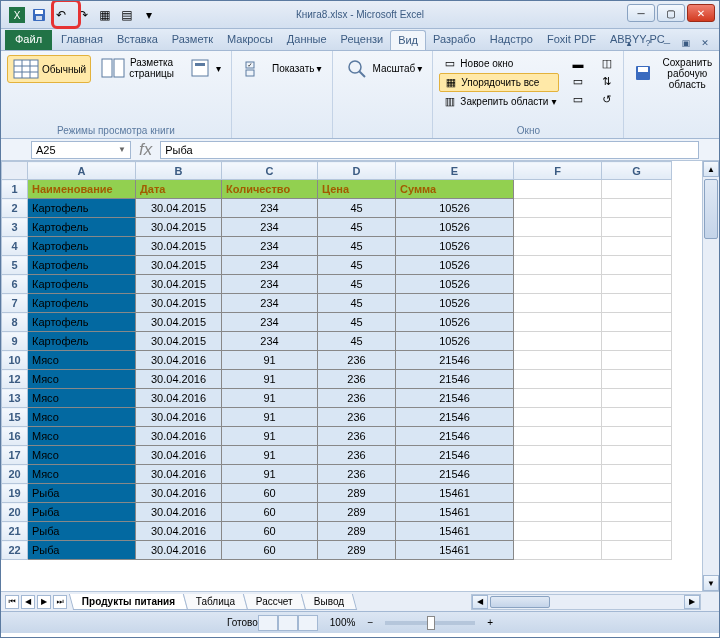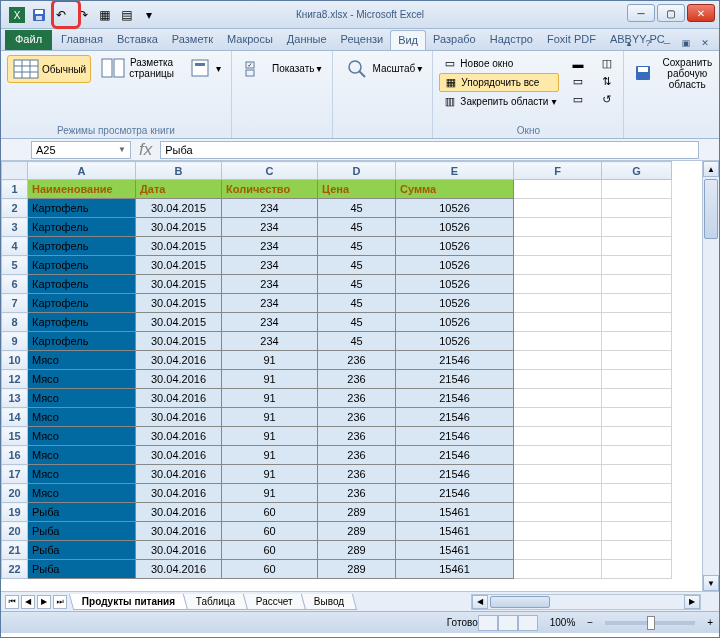--- a/index.html
+++ b/index.html
@@ -61,21 +61,21 @@
   .nav-arrows { display: flex; padding: 0 4px; gap: 2px; }
   .nav-arr { width: 14px; height: 14px; border: 1px solid #a3b8d3; background: #fff; font-size: 8px; display: flex; align-items: center; justify-content: center; cursor: pointer; }
   .stab { padding: 2px 10px; background: #f8f9fb; border: 1px solid #a3b8d3; border-top: none; cursor: pointer; margin-right: -1px; transform: skewX(15deg); }
   .stab span { transform: skewX(-15deg); display: inline-block; }
   .stab.active { background: #fff; font-weight: bold; border-top: none; }
   .hscroll-track { position: absolute; right: 18px; width: 230px; height: 16px; background: #e8eef7; border: 1px solid #b5c6db; display: flex; align-items: center; }
   .hscroll-btn { width: 16px; height: 14px; background: linear-gradient(#f4f8fd,#d7e4f3); border: 1px solid #a3b8d3; font-size: 8px; display: flex; align-items: center; justify-content: center; }
   .hscroll-thumb { width: 60px; height: 12px; background: linear-gradient(#e0e9f5,#c4d4e9); border: 1px solid #8aa3c2; border-radius: 2px; margin-left: 2px; }
   
   
-  .status-bar { height: 22px; background: linear-gradient(#dce6f3,#c8d7ea); display: flex; align-items: center; justify-content: flex-end; font-size: 10px; padding: 0 6px; border-top: 1px solid #a3b8d3; }
+  .status-bar { height: 22px; background: linear-gradient(#dce6f3,#c8d7ea); display: flex; align-items: center; justify-content: center; font-size: 10px; padding: 0 6px; border-top: 1px solid #a3b8d3; }
   .status-right { display: flex; align-items: center; gap: 12px; }
   .view-btns { display: flex; }
   .view-btn { width: 20px; height: 16px; border: 1px solid #a3b8d3; background: #eef3fa; cursor: pointer; }
   .zoom-slider { width: 90px; height: 4px; background: #b5c6db; position: relative; }
   .zoom-thumb { width: 8px; height: 14px; background: #fff; border: 1px solid #888; position: absolute; top: -5px; left: 42px; }
   
   .vscroll { width: 17px; background: #e8eef7; border-left: 1px solid #b5c6db; display: flex; flex-direction: column; }
   .vscroll-btn { height: 16px; background: linear-gradient(#f4f8fd,#d7e4f3); border: 1px solid #a3b8d3; font-size: 8px; display: flex; align-items: center; justify-content: center; }
   .vscroll-thumb { height: 60px; background: linear-gradient(#e0e9f5,#c4d4e9); border: 1px solid #8aa3c2; border-radius: 2px; margin: 2px 1px; }
 
@@ -429,30 +429,20 @@
             <th class="rowhdr">13</th>
             <td class="cell name-cell">Мясо</td>
             <td class="cell data-cell">30.04.2016</td>
             <td class="cell data-cell">91</td>
             <td class="cell data-cell">236</td>
             <td class="cell data-cell">21546</td>
             <td class="cell"></td>
             <td class="cell"></td>
           </tr>
           <tr>
-            <th class="rowhdr">14</th>
-            <td class="cell name-cell">Мясо</td>
-            <td class="cell data-cell">30.04.2016</td>
-            <td class="cell data-cell">91</td>
-            <td class="cell data-cell">236</td>
-            <td class="cell data-cell">21546</td>
-            <td class="cell"></td>
-            <td class="cell"></td>
-          </tr>
-          <tr>
             <th class="rowhdr">15</th>
             <td class="cell name-cell">Мясо</td>
             <td class="cell data-cell">30.04.2016</td>
             <td class="cell data-cell">91</td>
             <td class="cell data-cell">236</td>
             <td class="cell data-cell">21546</td>
             <td class="cell"></td>
             <td class="cell"></td>
           </tr>
           <tr>

